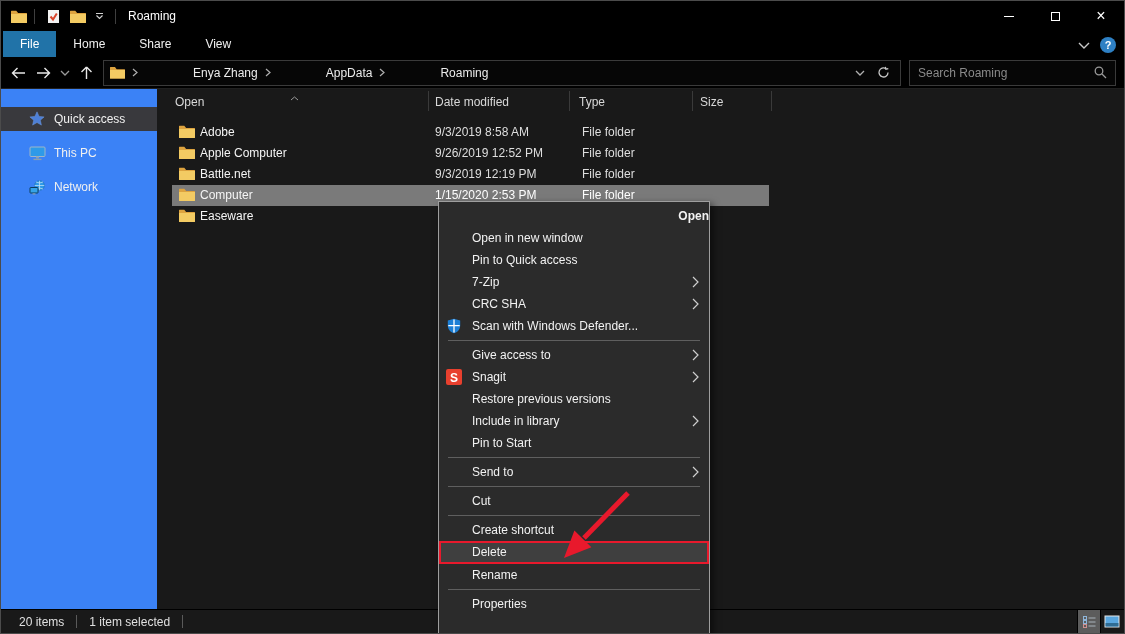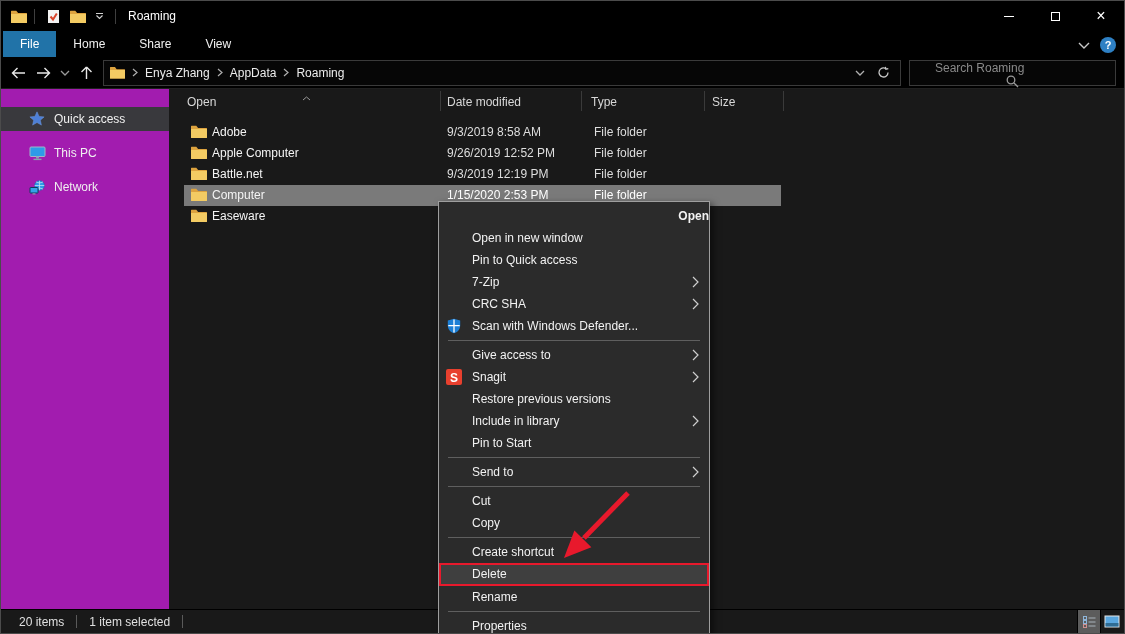--- a/index.html
+++ b/index.html
@@ -27,31 +27,31 @@
   .help-circle { width:16px; height:16px; border-radius:50%; background:#2e80c4; color:#fff;
                  display:flex; align-items:center; justify-content:center; font-size:11px; font-weight:bold; }
 
   
   .addressbar { height:32px; display:flex; align-items:center; padding:0 8px 0 4px; border-bottom:1px solid #1f1f1f; }
   .nav-btn { width:26px; height:26px; display:flex; align-items:center; justify-content:center; }
   .addr-box { flex:1; height:26px; border:1px solid #3a3a3a; background:#060606;
               display:flex; align-items:center; padding:0 6px; margin-left:4px; }
   .crumb-group { display:flex; align-items:center; }
   .crumb-sep { display:flex; margin:0 7px; }
-  .crumb { color:#ececec; }
+  .crumb { color:#ececec;margin-left:48px; }
   .addr-right { margin-left:auto; display:flex; align-items:center; gap:12px; padding-right:4px; }
   .search-box { width:207px; height:26px; border:1px solid #3a3a3a; background:#060606;
-                margin-left:8px; display:flex; align-items:center; padding:0 8px;flex-direction:column; }
+                margin-left:8px; display:flex; align-items:center; padding:0 8px; }
   .search-box input { flex:1; background:transparent; border:0; outline:0; color:#e0e0e0;
                       font:12px "Liberation Sans","DejaVu Sans",sans-serif; min-width:0; }
   .search-box input::placeholder { color:#8a8a8a; }
 
   
   .main { display:flex; height:520px; }
-  .sidebar { width:168px; background:#a21caf; padding-top:18px; }
+  .sidebar { width:156px; background:#3b82f6; padding-top:18px; }
   .side-item { height:24px; display:flex; align-items:center; padding-left:28px; margin-bottom:10px; color:#f0f0f0; }
   .side-item.active { background:#39393d; }
   .side-icon { width:17px; margin-right:8px; display:flex; }
 
   .content { flex:1; background:#191919; position:relative; }
   .col-header { height:24px; position:relative; color:#d8d8d8; }
   .col-header .hlabel { position:absolute; top:6px; }
   .h-name { left:18px; } .h-date { left:278px; } .h-type { left:422px; } .h-size { left:543px; }
   .h-caret { position:absolute; left:133px; top:1px; }
   .hsep { position:absolute; top:2px; bottom:2px; width:1px; background:#3a3a3a; }
@@ -520,26 +520,20 @@
         
       </div>
 
       <div class="menu-item">
         
         
         <span class="mi-label">Cut</span>
         
       </div>
 
-      <div class="menu-item">
-        
-        
-        <span class="mi-label">Copy</span>
-        
-      </div>
 
       <div class="menu-item separator">
         
         
         <span class="mi-label"></span>
         
       </div>
 
       <div class="menu-item">
         

